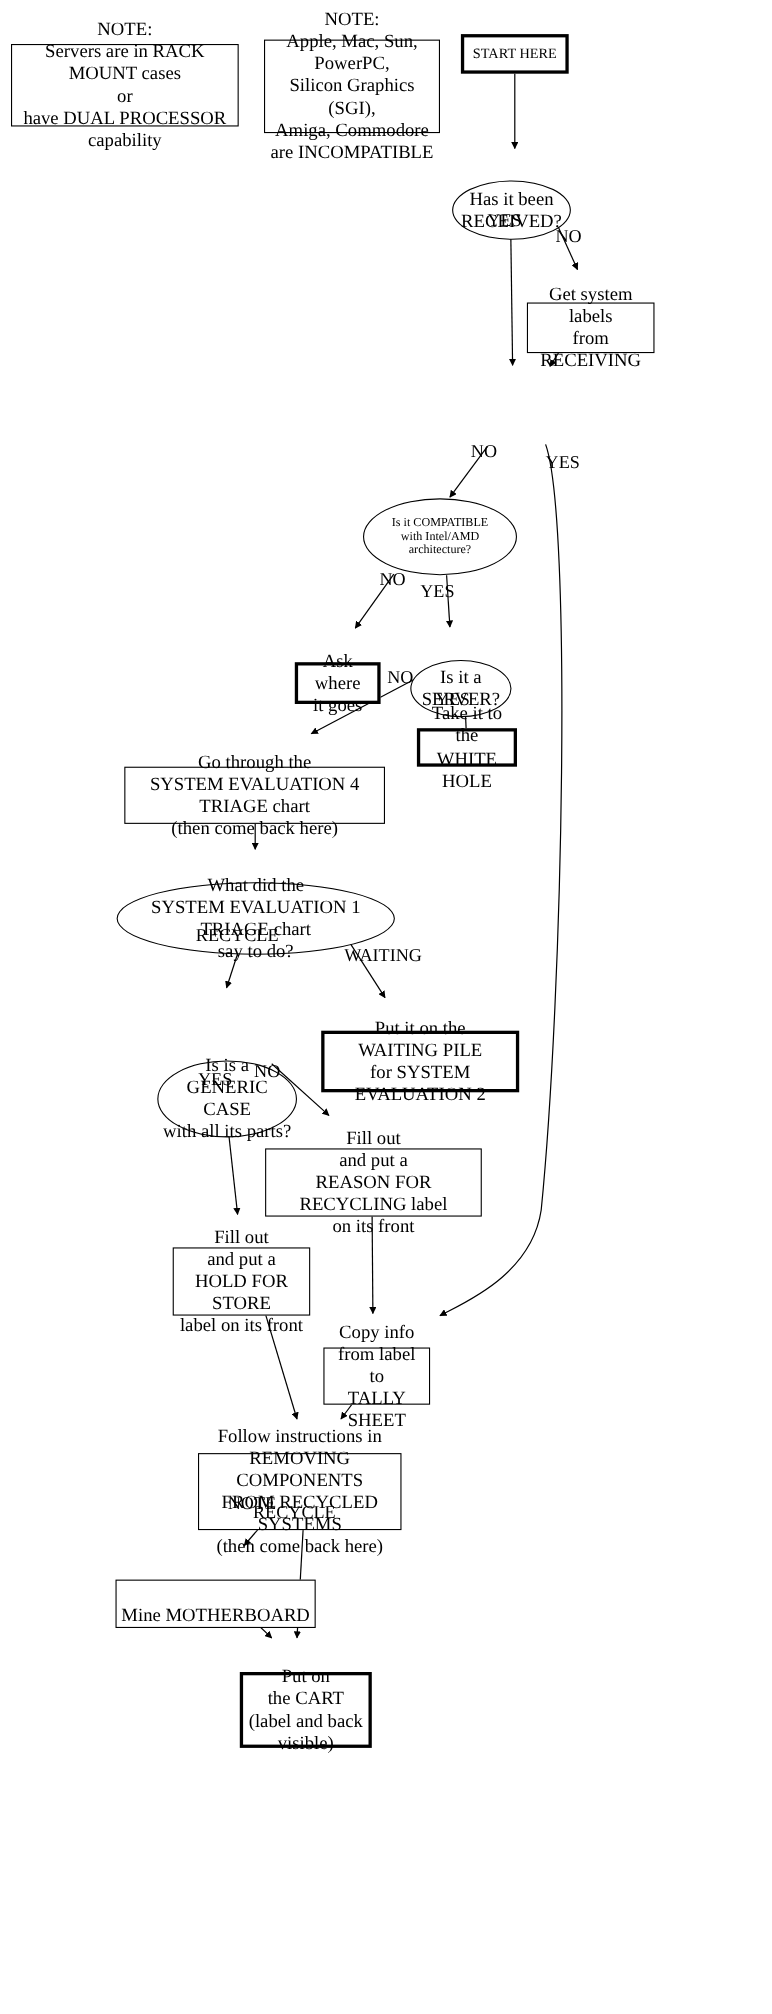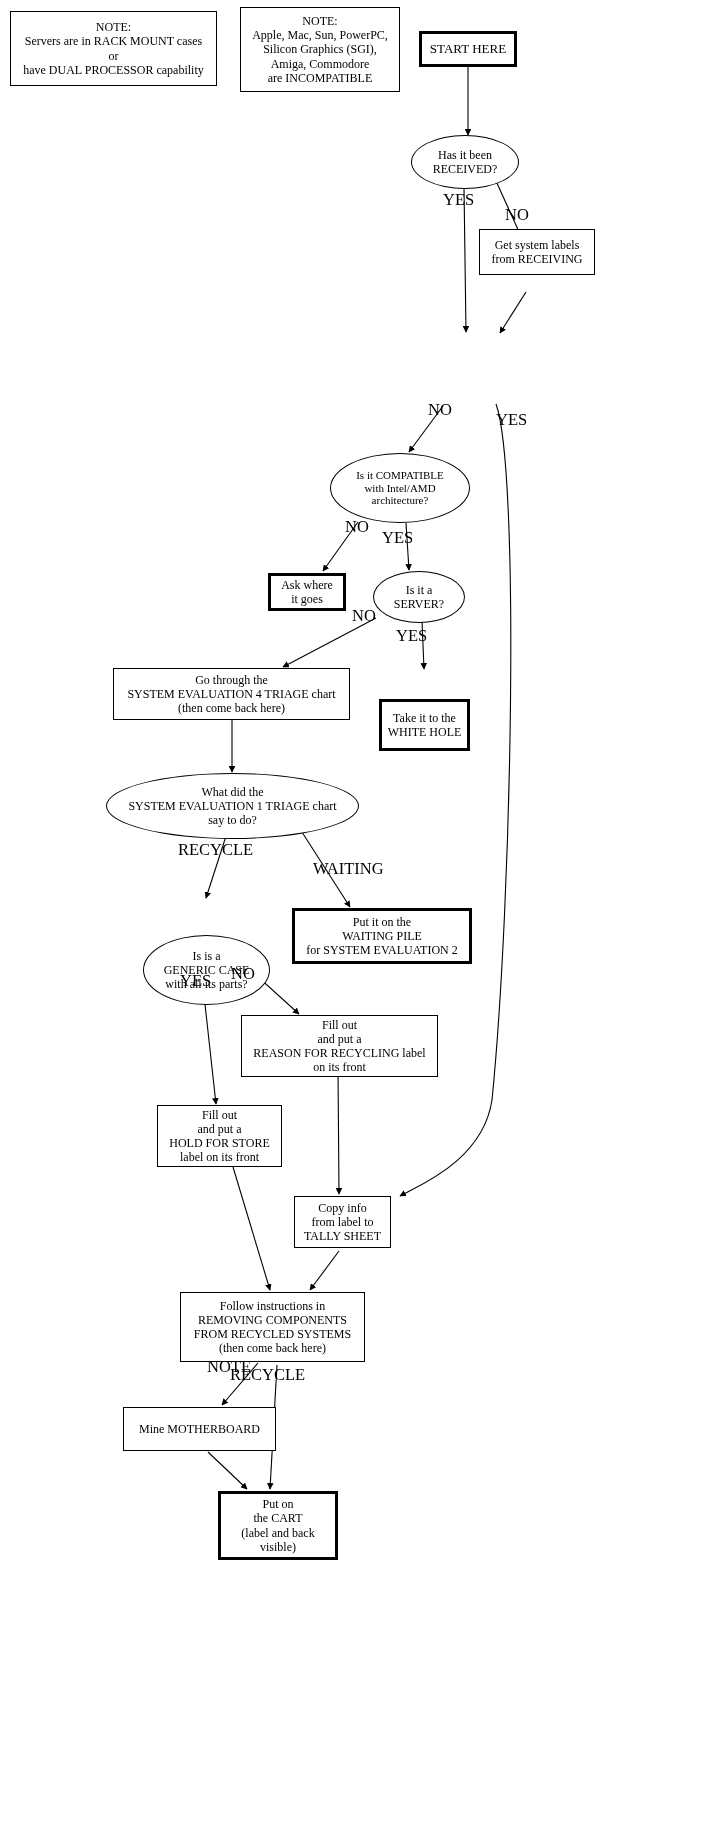--- a/index.html
+++ b/index.html
@@ -58,21 +58,21 @@
   }
   .edge-label {
     position: absolute;
     font-family: "Liberation Serif", "DejaVu Serif", serif;
     color: #000;
     background: transparent;
     white-space: nowrap;
     line-height: 1;
   }
   .fs11 { font-size: 11px; }
-  .fs12 { font-size: 12px; }
+  .fs12 { font-size: 17px; margin-top: 29px; }
   .fs13 { font-size: 13px; }
   .fs16 { font-size: 16.5px; }
 </style>
 </head>
 <body>
 
 <div id="chart-root">
 
   <svg id="edge-layer" viewBox="0 0 702 1831" width="702" height="1831" xmlns="http://www.w3.org/2000/svg">
     <defs>
@@ -143,21 +143,21 @@
 
   <div class="node box-thick fs13" style="left:419px; top:31px; width:98px; height:36px;">
     <span class="txt">START HERE</span>
   </div>
 
   <div class="node ellipse fs12" style="left:411px; top:135px; width:108px; height:54px;">
     <span class="txt">Has it been
 RECEIVED?</span>
   </div>
 
-  <div class="node box fs12" style="left:479px; top:229px; width:116px; height:46px;">
+  <div class="node box fs12" style="left:479px; top:246px; width:116px; height:46px;">
     <span class="txt">Get system labels
 from RECEIVING</span>
   </div>
 
 
   <div class="node ellipse fs11" style="left:330px; top:453px; width:140px; height:70px;">
     <span class="txt">Is it COMPATIBLE
 with Intel/AMD
 architecture?</span>
   </div>
@@ -165,21 +165,21 @@
   <div class="node box-thick fs12" style="left:268px; top:573px; width:78px; height:38px;">
     <span class="txt">Ask where
 it goes</span>
   </div>
 
   <div class="node ellipse fs12" style="left:373px; top:571px; width:92px; height:52px;">
     <span class="txt">Is it a
 SERVER?</span>
   </div>
 
-  <div class="node box-thick fs12" style="left:379px; top:699px; width:91px; height:52px;">
+  <div class="node box-thick fs12" style="left:379px; top:633px; width:91px; height:35px;">
     <span class="txt">Take it to the
 WHITE HOLE</span>
   </div>
 
   <div class="node box fs12" style="left:113px; top:668px; width:237px; height:52px;">
     <span class="txt">Go through the
 SYSTEM EVALUATION 4 TRIAGE chart
 (then come back here)</span>
   </div>
 
@@ -221,21 +221,21 @@
 TALLY SHEET</span>
   </div>
 
   <div class="node box fs12" style="left:180px; top:1292px; width:185px; height:70px;">
     <span class="txt">Follow instructions in
 REMOVING COMPONENTS
 FROM RECYCLED SYSTEMS
 (then come back here)</span>
   </div>
 
-  <div class="node box fs12" style="left:123px; top:1407px; width:153px; height:44px;">
+  <div class="node box fs12" style="left:105px; top:1407px; width:182px; height:44px;align-items:flex-end;">
     <span class="txt">Mine MOTHERBOARD</span>
   </div>
 
   <div class="node box-thick fs12" style="left:218px; top:1491px; width:120px; height:69px;">
     <span class="txt">Put on
 the CART
 (label and back
 visible)</span>
   </div>
 

